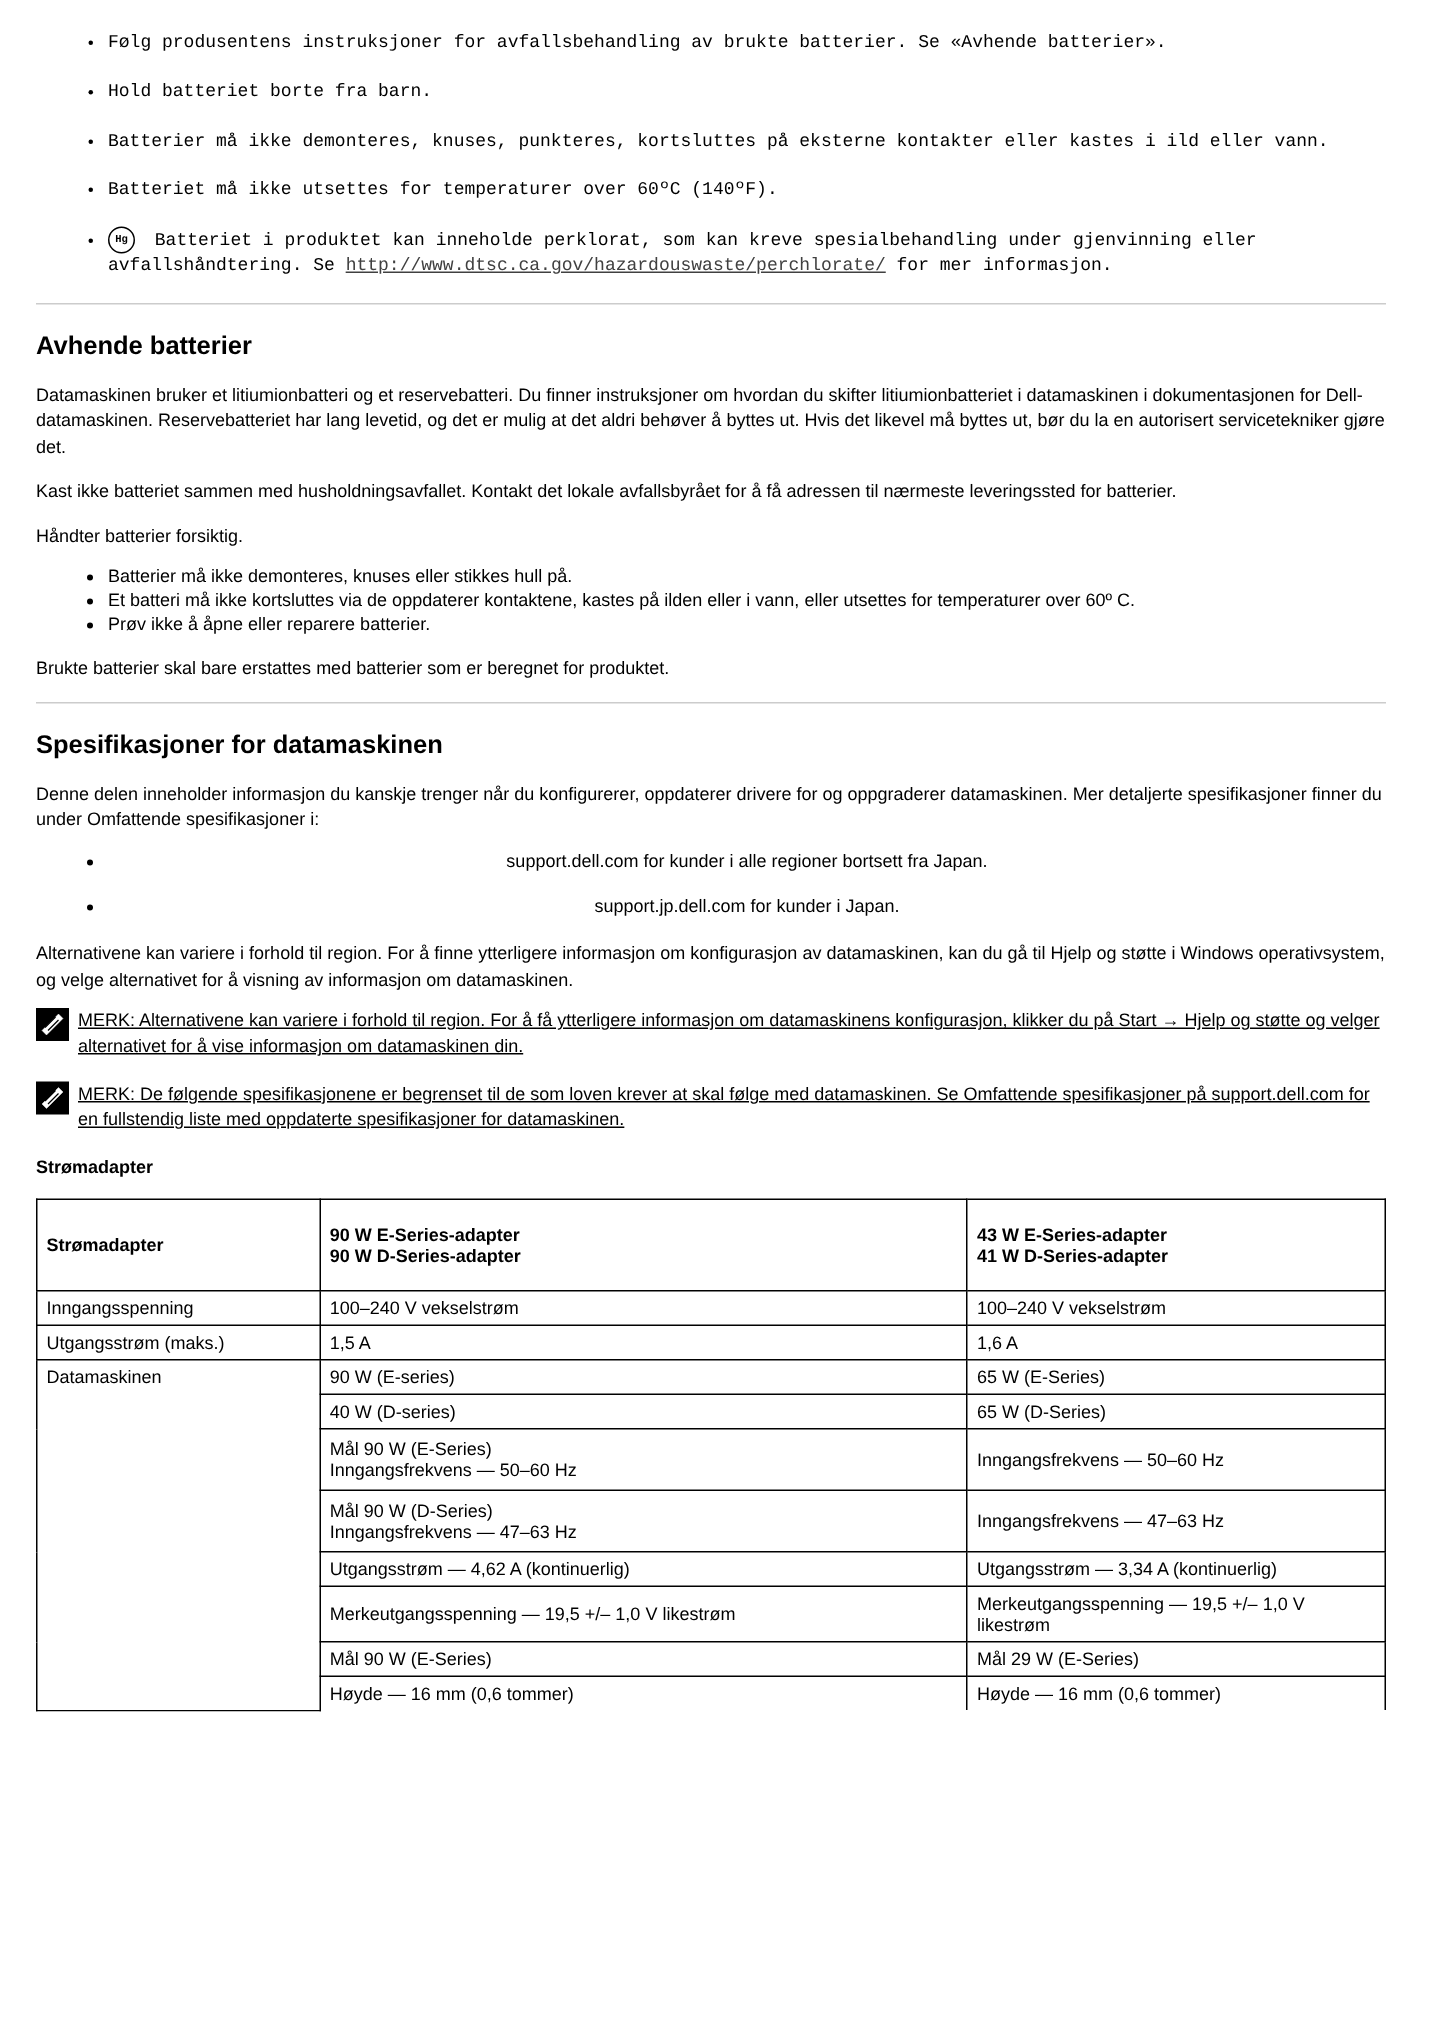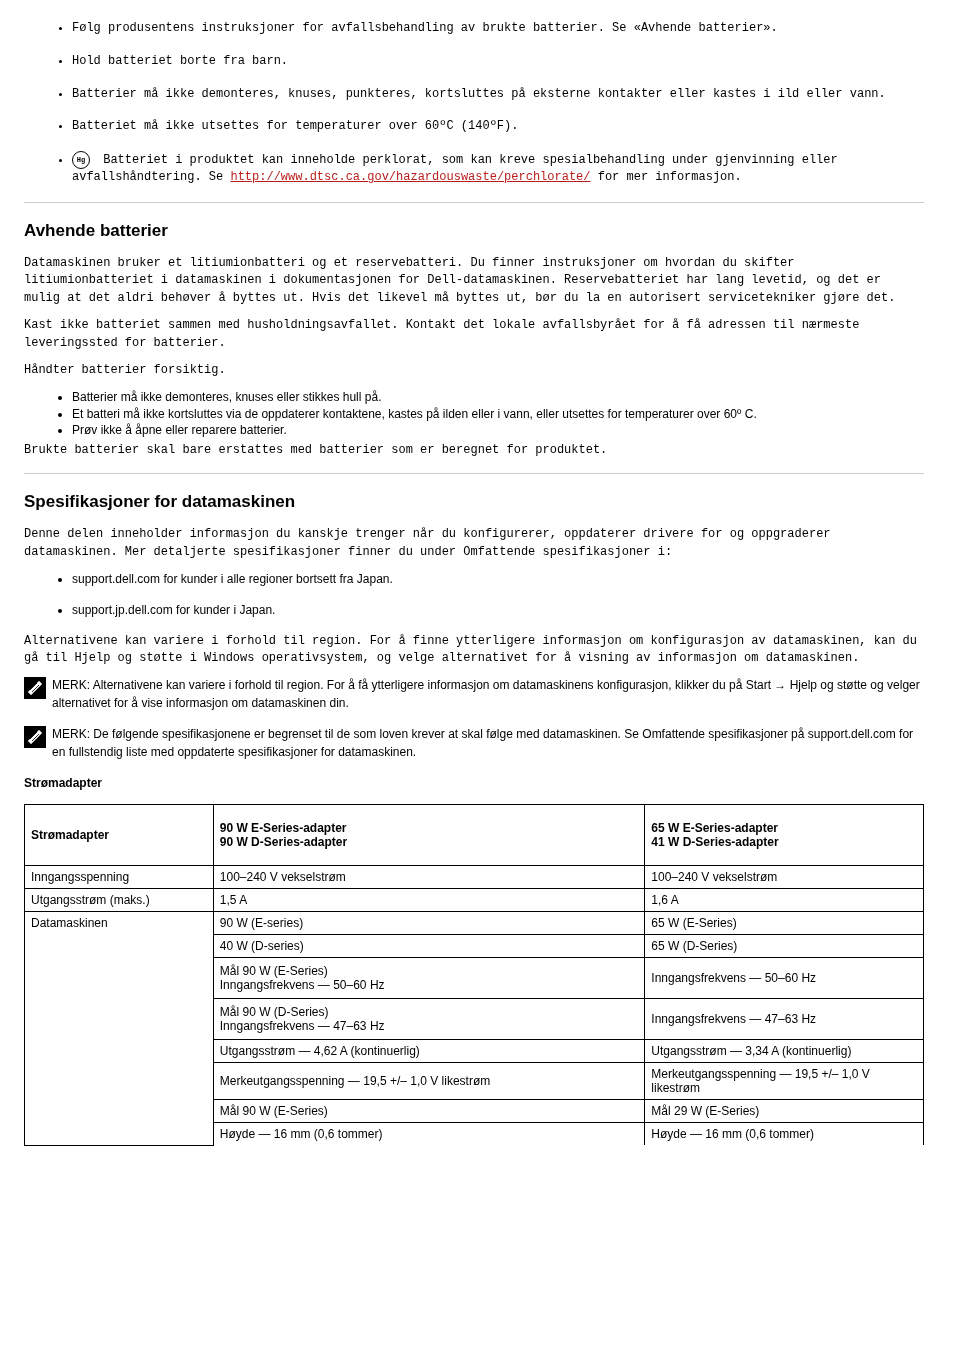--- a/index.html
+++ b/index.html
@@ -25,40 +25,41 @@
     margin: 4px 0 4px 0;
   }
   ul.sub-list > li {
     margin-bottom: 0px;
     line-height: 1.35;
   }
   ul.two-items {
     list-style: disc;
     padding-left: 48px;
     margin: 4px 0 8px 0;
+    text-align: center;
   }
   ul.two-items > li {
     margin-bottom: 14px;
     line-height: 1.4;
   }
   .hg-icon {
     display: inline-block;
     width: 16px;
     height: 16px;
     border: 1.2px solid #000;
     border-radius: 50%;
     font-size: 7px;
     font-weight: bold;
     text-align: center;
     line-height: 16px;
     vertical-align: middle;
     margin-right: 6px;
   }
   a.link {
-    color: #b91c1c;
+    color: #404040;
     text-decoration: underline;
   }
   hr {
     border: none;
     border-top: 1px solid #ccc;
     margin: 14px 0 18px 0;
   }
   h2 {
     font-size: 17px;
     font-weight: bold;
@@ -66,20 +67,21 @@
   }
   p {
     margin: 0 0 12px 0;
     line-height: 1.45;
   }
   .note-row {
     display: flex;
     align-items: flex-start;
     margin-bottom: 14px;
     line-height: 1.45;
+    text-decoration: underline;
   }
   .note-icon {
     width: 22px;
     height: 22px;
     background: #000;
     flex: 0 0 22px;
     margin-right: 6px;
     position: relative;
   }
   .note-icon svg {
@@ -103,22 +105,21 @@
     font-weight: bold;
   }
   table.spec thead th {
     height: 52px;
     vertical-align: middle;
   }
   table.spec td.h-cell {
     height: 32px;
   }
   .para-indent {
-    margin: 0 0 10px 0;
-    font-family: Liberation Mono, monospace;
+    margin: 12px 0 10px 0;
   }
 </style>
 </head>
 <body>
 
 <ul class="top-list">
   <li>
     <span>Følg produsentens instruksjoner for avfallsbehandling av brukte batterier. Se </span><span>«</span><span>Avhende batterier</span><span>».</span>
   </li>
   <li><span>Hold batteriet borte fra barn.</span></li>
@@ -189,21 +190,21 @@
     <col style="width:31%">
   </colgroup>
   <thead>
     <tr>
       <th>Strømadapter</th>
       <th>
         <span>90 W E-Series-adapter</span><br>
         <span>90 W D-Series-adapter</span>
       </th>
       <th>
-        <span>65 W E-Series-adapter</span><br>
+        <span>43 W E-Series-adapter</span><br>
         <span>41 W D-Series-adapter</span>
       </th>
     </tr>
   </thead>
   <tbody>
     <tr>
       <td>Inngangsspenning</td>
       <td>100–240 V vekselstrøm</td>
       <td>100–240 V vekselstrøm</td>
     </tr>

